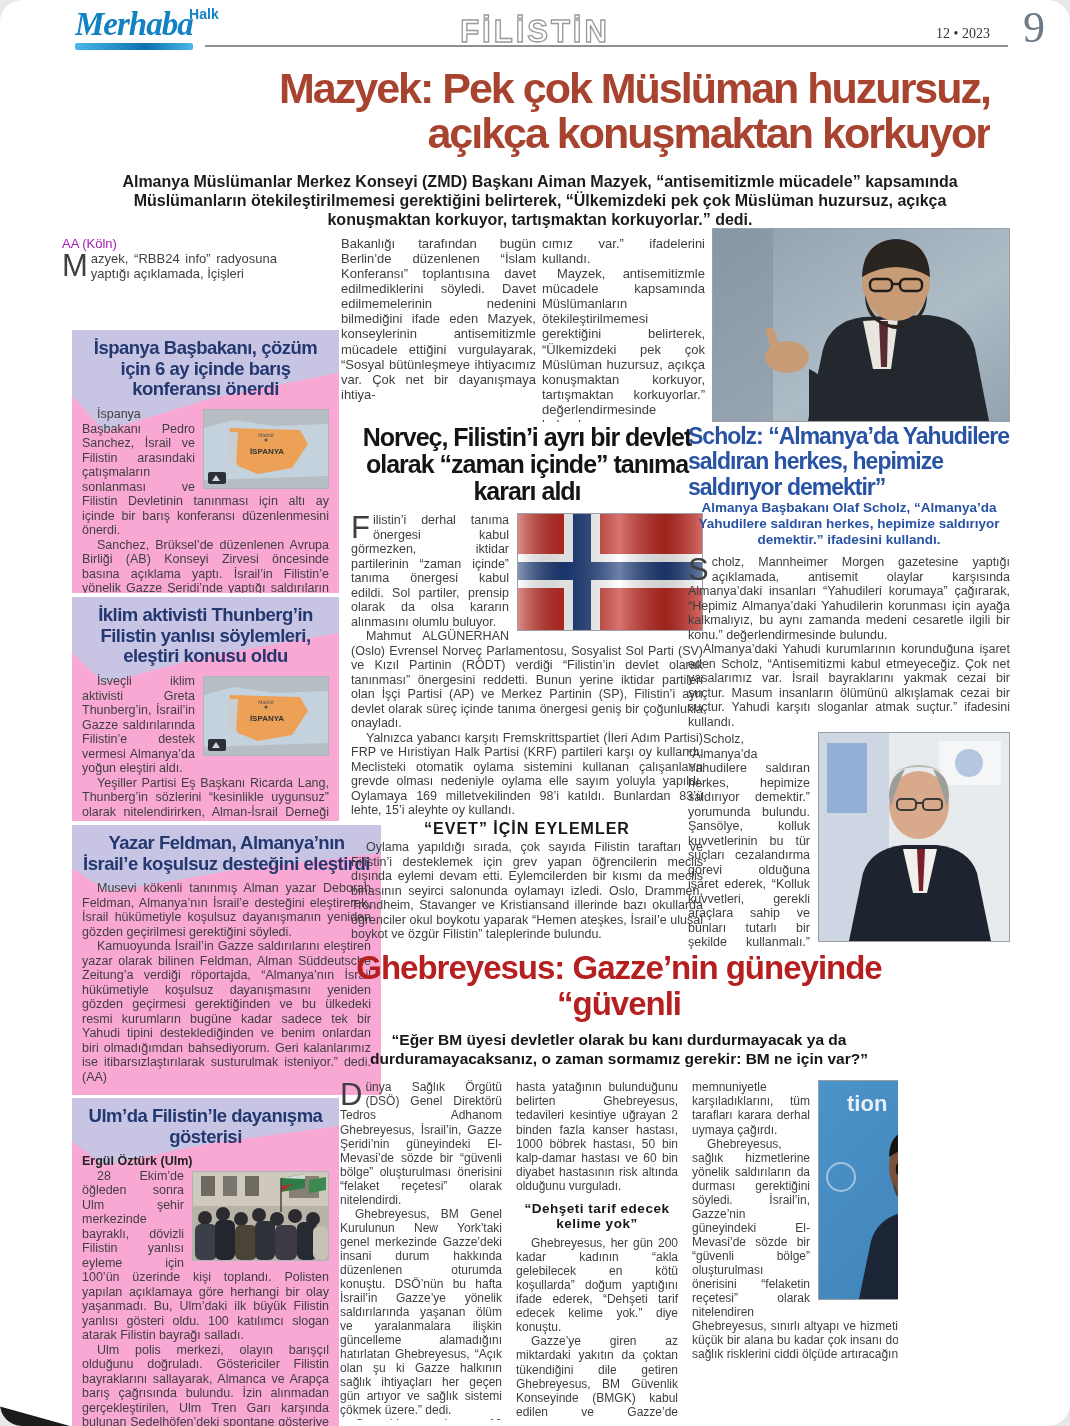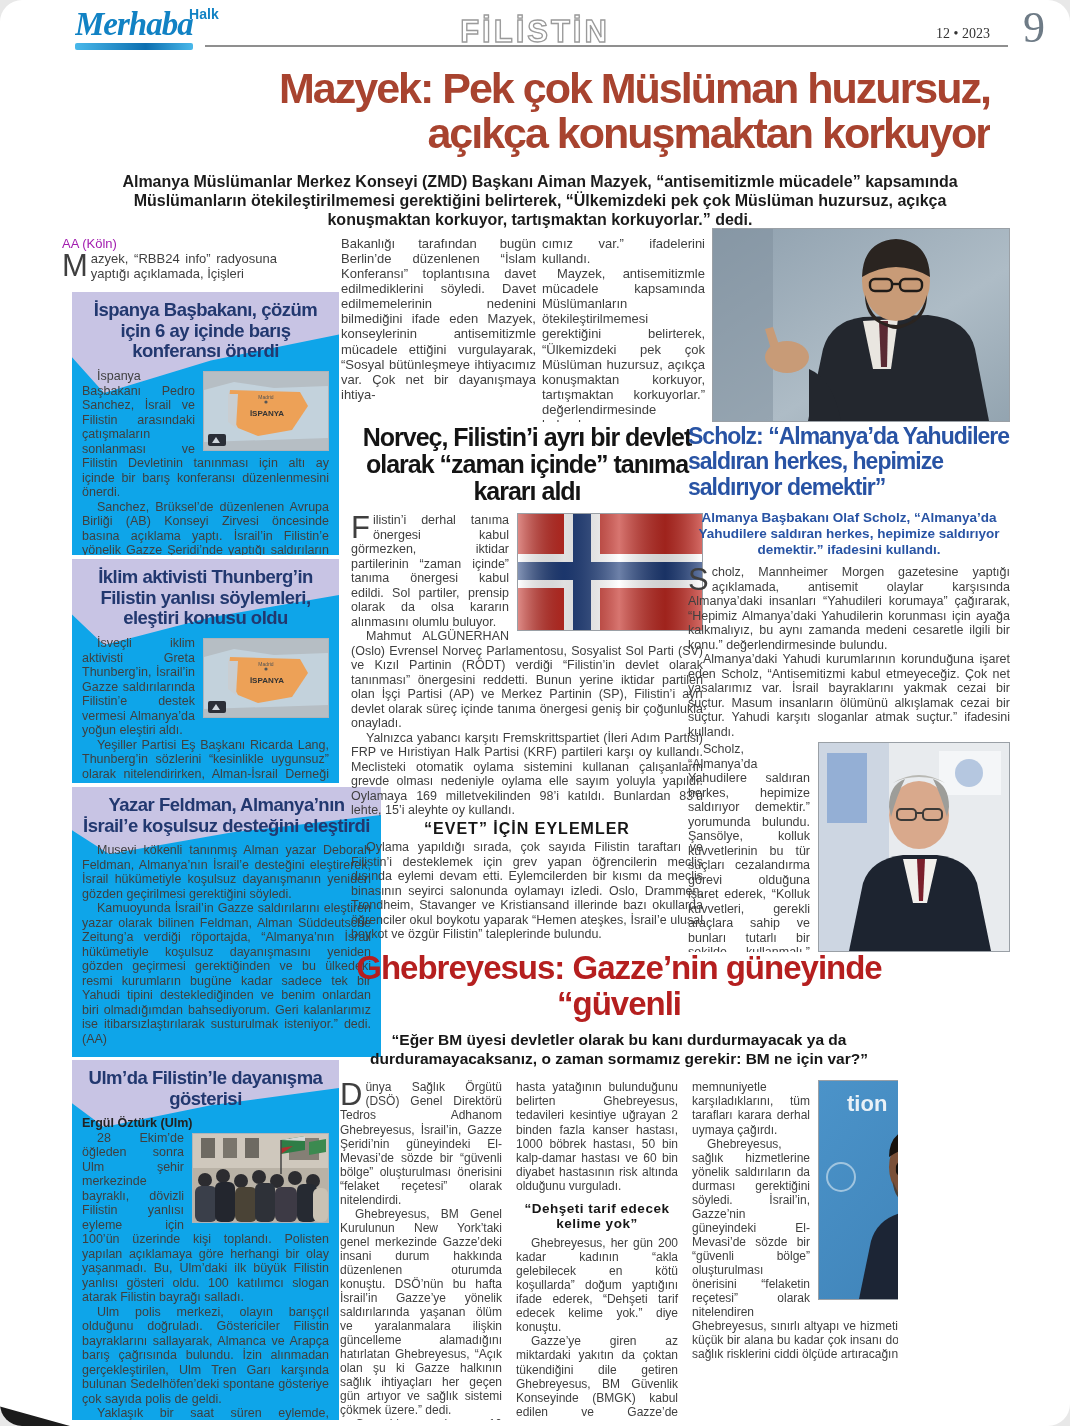--- a/index.html
+++ b/index.html
@@ -33,21 +33,21 @@
   .subhead-center{font-weight:bold;color:#161616;text-align:center;font-size:16px;letter-spacing:1px;}
   
   .body13 p, .body13{font-size:13px;line-height:1.16;text-align:justify;margin:0;}
   .body125 p, .body125{font-size:12.5px;line-height:1.16;text-align:justify;margin:0;}
   .body12 p, .body12{font-size:12px;line-height:1.17;text-align:justify;margin:0;}
   p.ind{text-indent:15px;}
   .byline{font-weight:normal;color:#a21caf;font-size:13.5px;margin:0 0 1px 0;}
   .dropcap{float:left;font-size:31px;line-height:.82;padding:2px 3px 0 0;color:#3f3f3f;}
   .wrap-spacer{float:left;width:58px;height:137px;margin-top:46px;}
   
-  .ybox{background:#0ea5e9;}
+  .ybox{background:#f9a8d4;margin-top:38px;}
   .ybanner{position:absolute;left:0;top:0;width:100%;height:62%;
     background:#C8C4E4;clip-path:polygon(0 0,100% 0,100% 26%,52% 42%,12% 62%,0 40%);}
   .ybox .inner{position:relative;padding:8px 10px 6px 10px;}
   .ybox h3{margin:0 0 7px 0;text-align:center;color:#22386F;font-size:18.5px;line-height:1.12;letter-spacing:-.5px;}
   .float-right{float:right;margin:2px 0 4px 8px;border:1px solid #aeb4ba;}
   .photo-frame{border:1px solid #9aa0a6;}
   .ulm-byline{font-weight:bold;font-size:13.5px;color:#222;margin:0;}
   .flow p{margin:0;}
 </style>
 </head>
@@ -237,21 +237,21 @@
       <p><span class="dropcap">F</span><span>ilistin’i derhal tanıma önergesi kabul görmezken, iktidar partilerinin “zaman içinde” tanıma önergesi kabul edildi. Sol partiler, prensip olarak da olsa kararın alınmasını olumlu buluyor.</span></p>
       <p class="ind">Mahmut ALGÜNERHAN (Oslo) Evrensel Norveç Parlamentosu, Sosyalist Sol Parti (SV) ve Kızıl Partinin (RÖDT) verdiği “Filistin’in devlet olarak tanınması” önergesini reddetti. Bunun yerine iktidar partileri olan İşçi Partisi (AP) ve Merkez Partinin (SP), Filistin’i ayrı devlet olarak süreç içinde tanıma önergesi geniş bir çoğunlukla onayladı.</p>
       <p class="ind">Yalnızca yabancı karşıtı Fremskrittspartiet (İleri Adım Partisi) FRP ve Hıristiyan Halk Partisi (KRF) partileri karşı oy kullandı. Meclisteki otomatik oylama sistemini kullanan çalışanların grevde olması nedeniyle oylama elle sayım yoluyla yapıldı. Oylamaya 169 milletvekilinden 98’i katıldı. Bunlardan 83’ü lehte, 15’i aleyhte oy kullandı.</p>
       <div class="subhead-center" style="margin:2px 0;">“EVET” İÇİN EYLEMLER</div>
       <p class="ind">Oylama yapıldığı sırada, çok sayıda Filistin taraftarı ve Filistin’i desteklemek için grev yapan öğrencilerin meclis dışında eylemi devam etti. Eylemcilerden bir kısmı da meclis binasının seyirci salonunda oylamayı izledi. Oslo, Drammen, Trondheim, Stavanger ve Kristiansand illerinde bazı okullarda öğrenciler okul boykotu yaparak “Hemen ateşkes, İsrail’e ulusal boykot ve özgür Filistin” taleplerinde bulundu.</p>
     </div>
   </div>
 
   <div class="abs" style="left:688px;top:424px;width:322px;height:528px;">
     <div class="scholz-head">Scholz: “Almanya’da Yahudilere saldıran herkes, hepimize saldırıyor demektir”</div>
-    <div class="scholz-stand" style="margin-top:10px;">Almanya Başbakanı Olaf Scholz, “Almanya’da Yahudilere saldıran herkes, hepimize saldırıyor demektir.” ifadesini kullandı.</div>
+    <div class="scholz-stand" style="margin-top:0;">Almanya Başbakanı Olaf Scholz, “Almanya’da Yahudilere saldıran herkes, hepimize saldırıyor demektir.” ifadesini kullandı.</div>
     <div class="flow body125" style="margin-top:7px;">
       <p><span class="dropcap">S</span><span>cholz, Mannheimer Morgen gazetesine yaptığı açıklamada, antisemit olaylar karşısında Almanya’daki insanları “Yahudileri korumaya” çağırarak, “Hepimiz Almanya’daki Yahudilerin korunması için ayağa kalkmalıyız, bu aynı zamanda medeni cesaretle ilgili bir konu.” değerlendirmesinde bulundu.</span></p>
       <p class="ind">Almanya’daki Yahudi kurumlarının korunduğuna işaret eden Scholz, “Antisemitizmi kabul etmeyeceğiz. Çok net yasalarımız var. İsrail bayraklarını yakmak cezai bir suçtur. Masum insanların ölümünü alkışlamak cezai bir suçtur. Yahudi karşıtı sloganlar atmak suçtur.” ifadesini kullandı.</p>
       <div style="display:flex;gap:8px;margin-top:3px;">
         <div class="body125" style="width:122px;flex:none;">
           <p class="ind">Scholz, “Almanya’da Yahudilere saldıran herkes, hepimize saldırıyor demektir.” yorumunda bulundu. Şansölye, kolluk kuvvetlerinin bu tür suçları cezalandırma görevi olduğuna işaret ederek, “Kolluk kuvvetleri, gerekli araçlara sahip ve bunları tutarlı bir şekilde kullanmalı.” dedi. (AA)</p>
         </div>
         <div class="photo-frame" style="width:190px;height:208px;flex:none;">
           <svg width="190" height="208" viewBox="0 0 190 208">
             <rect width="190" height="208" fill="#e8ebee"></rect>

